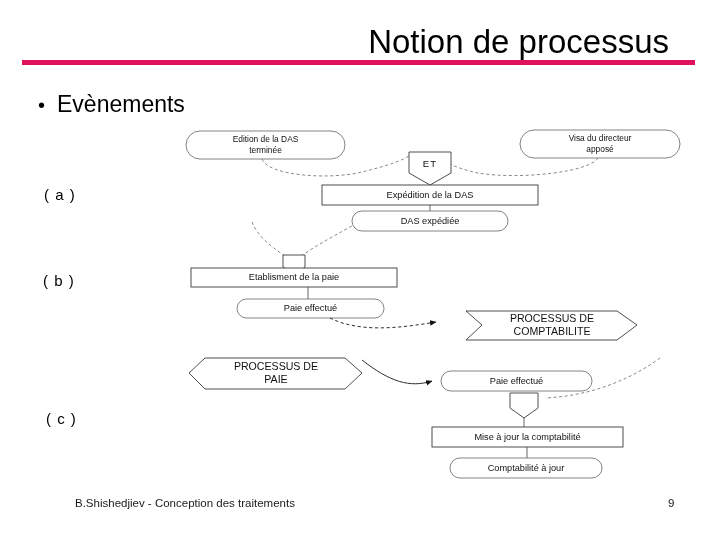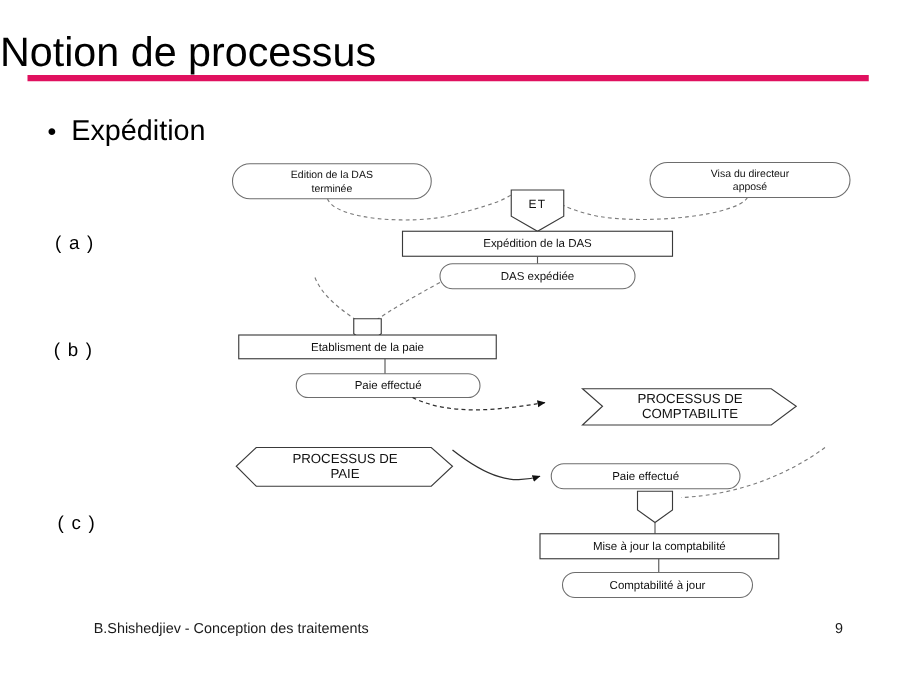--- a/index.html
+++ b/index.html
@@ -16,21 +16,21 @@
     font-family: "Liberation Sans", sans-serif;
     color: #000000;
   }
 
   
   #slide-title {
     position: absolute;
     left: 0;
     top: 22px;
     width: 669px;
-    text-align: left;
+    text-align: right;
     font-size: 33px;
     font-weight: 400;
     line-height: 40px;
     letter-spacing: 0px;
     color: #000000;
     white-space: nowrap;
   }
   #title-rule {
     position: absolute;
     left: 22px;
@@ -143,21 +143,21 @@
 </style>
 </head>
 <body>
 
 <div id="slide-title">Notion de processus</div>
 
 <div id="title-rule"></div>
 
 <div id="bullet-row">
   <span id="bullet-dot">•</span>
-  <span id="bullet-label">Expédition</span>
+  <span id="bullet-label">Evènements</span>
 </div>
 
 <div class="row-label" id="row-label-a">( a )</div>
 <div class="row-label" id="row-label-b">( b )</div>
 <div class="row-label" id="row-label-c">( c )</div>
 
 <div id="diagram">
 <svg width="720" height="540" viewBox="0 0 720 540" xmlns="http://www.w3.org/2000/svg">
 
   <defs>

